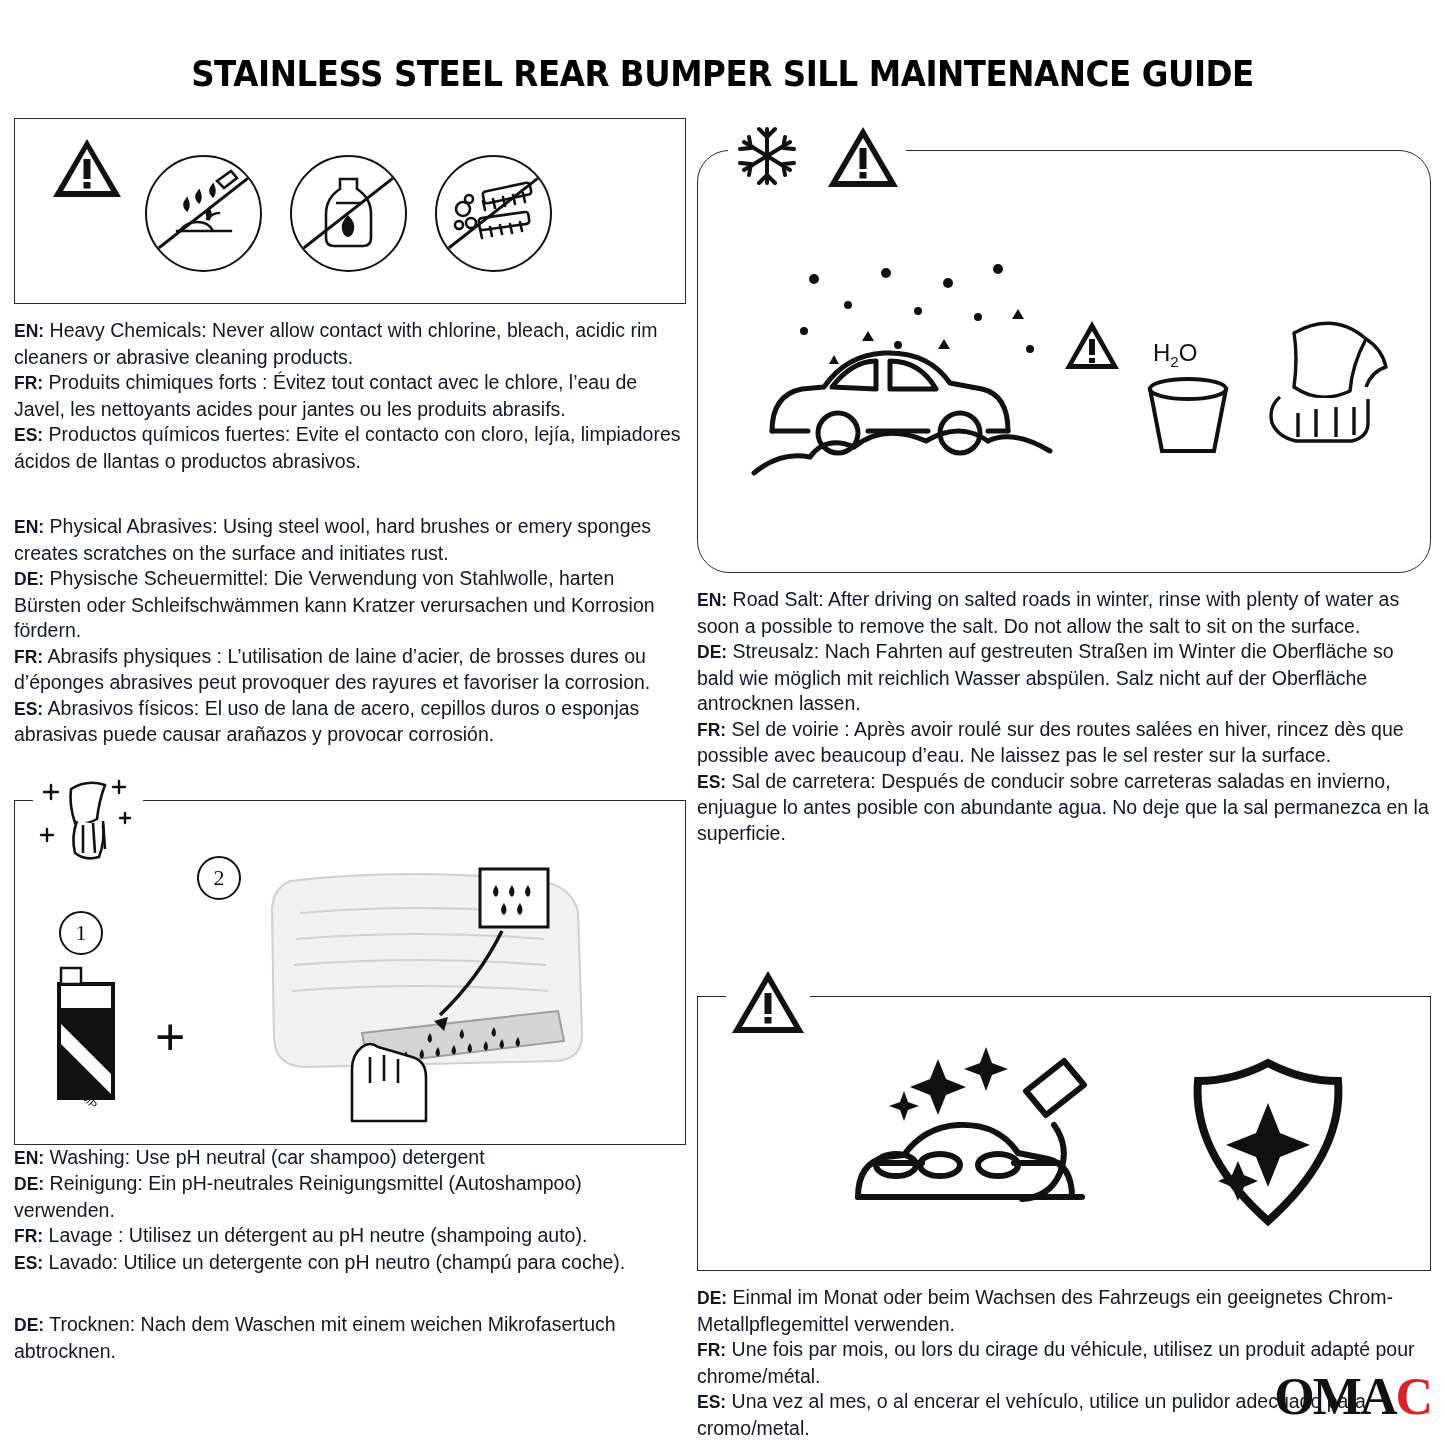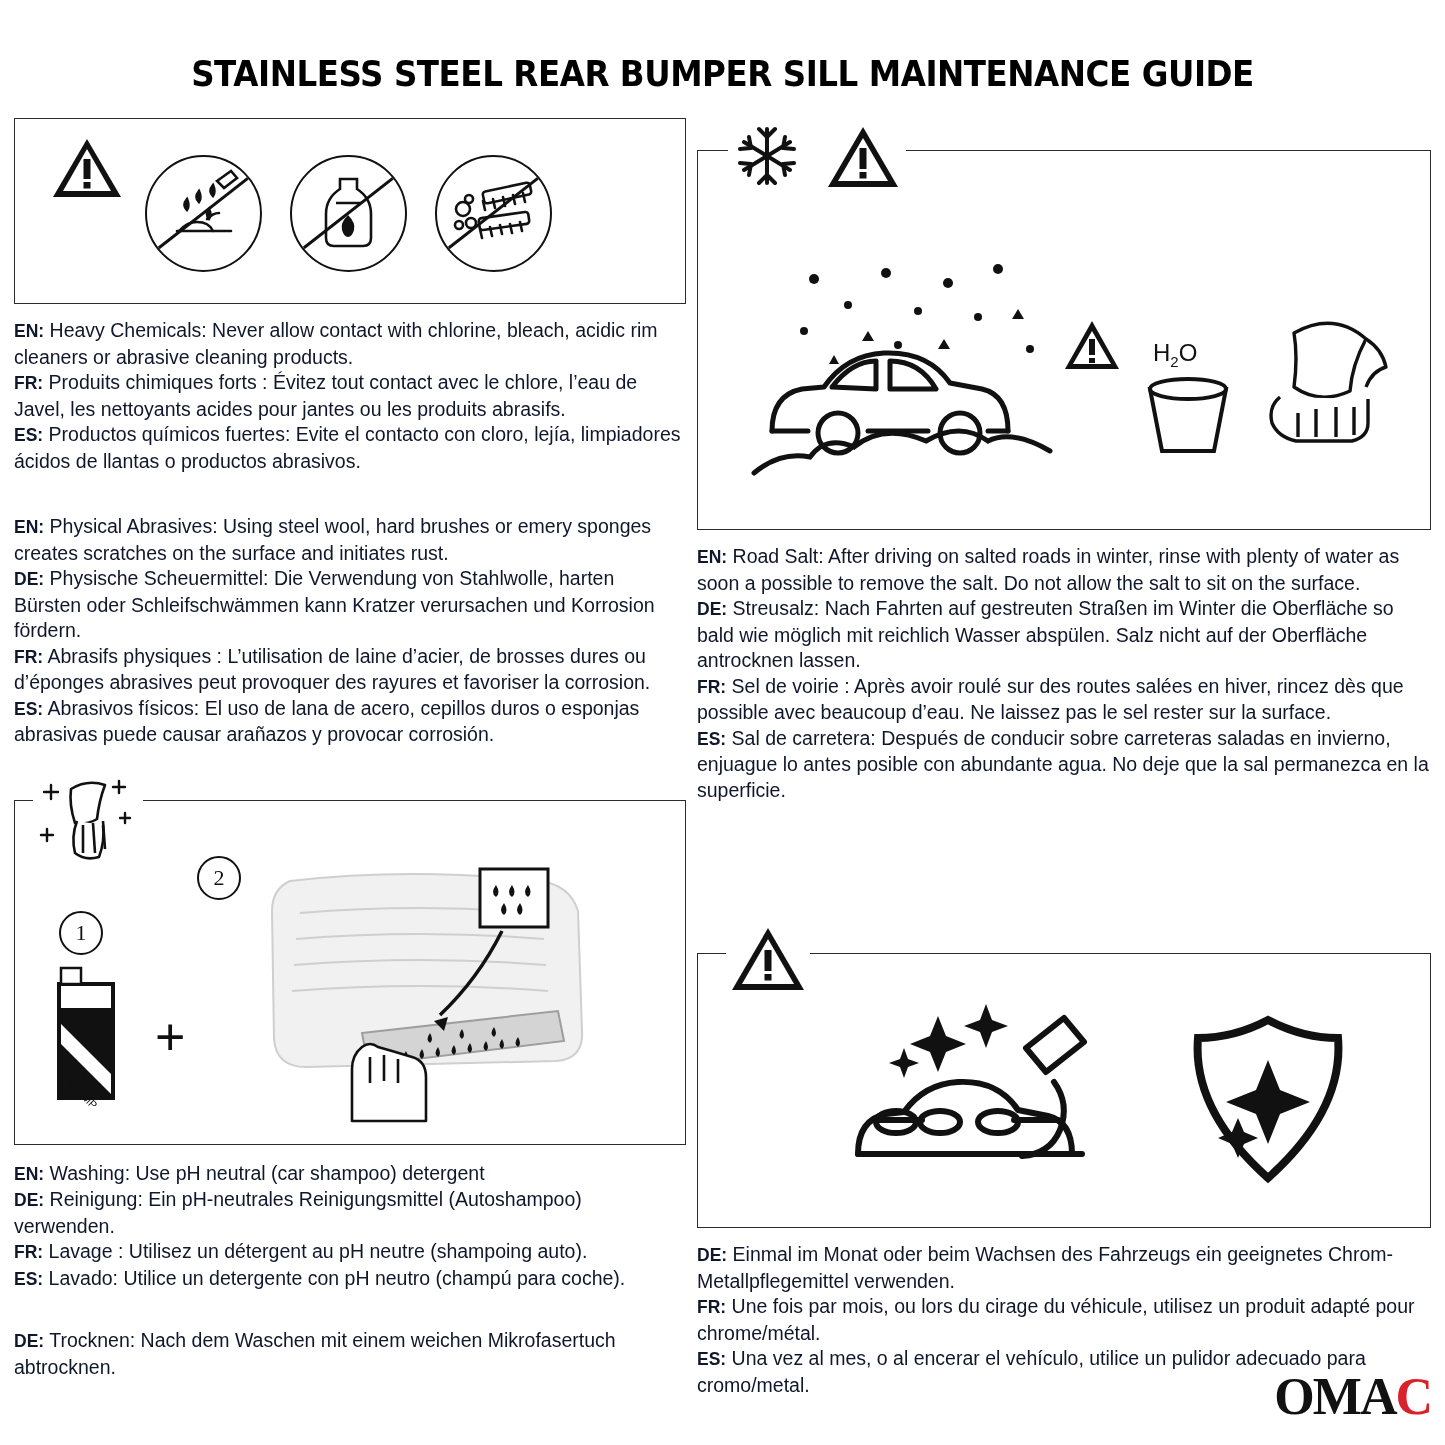--- a/index.html
+++ b/index.html
@@ -110,23 +110,24 @@
     width: 130px;
     height: 2.5px;
     background: #111;
     transform: rotate(-38deg);
     transform-origin: center;
   }
   .circ svg { position: absolute; left: 0; top: 0; }
 
   
   #panel-salt {
-    height: 380px;
+    height: 423px;
     width: 734px;
     margin-top: 32px;
+    border-radius: 32px;
   }
   .salt-top-icons {
     position: absolute;
     top: -28px;
     left: 30px;
     display: flex;
     align-items: flex-end;
     gap: 26px;
     background: #fff;
     padding: 0 6px;
@@ -179,21 +180,21 @@
     font-size: 52px;
     letter-spacing: -2px;
     line-height: 1;
   }
   .logo .omac-o { color: #111; }
   .logo .omac-m { color: #111; }
   .logo .omac-a { color: #111; }
   .logo .omac-c { color: #d8232a; }
 
   .text-after {
-    margin-top: 16px;
+    margin-top: 0;
   }
 </style>
 </head>
 <body>
 
 <div class="page">
 
   <div class="title">STAINLESS STEEL REAR BUMPER SILL MAINTENANCE GUIDE</div>
 
   <div class="grid">

